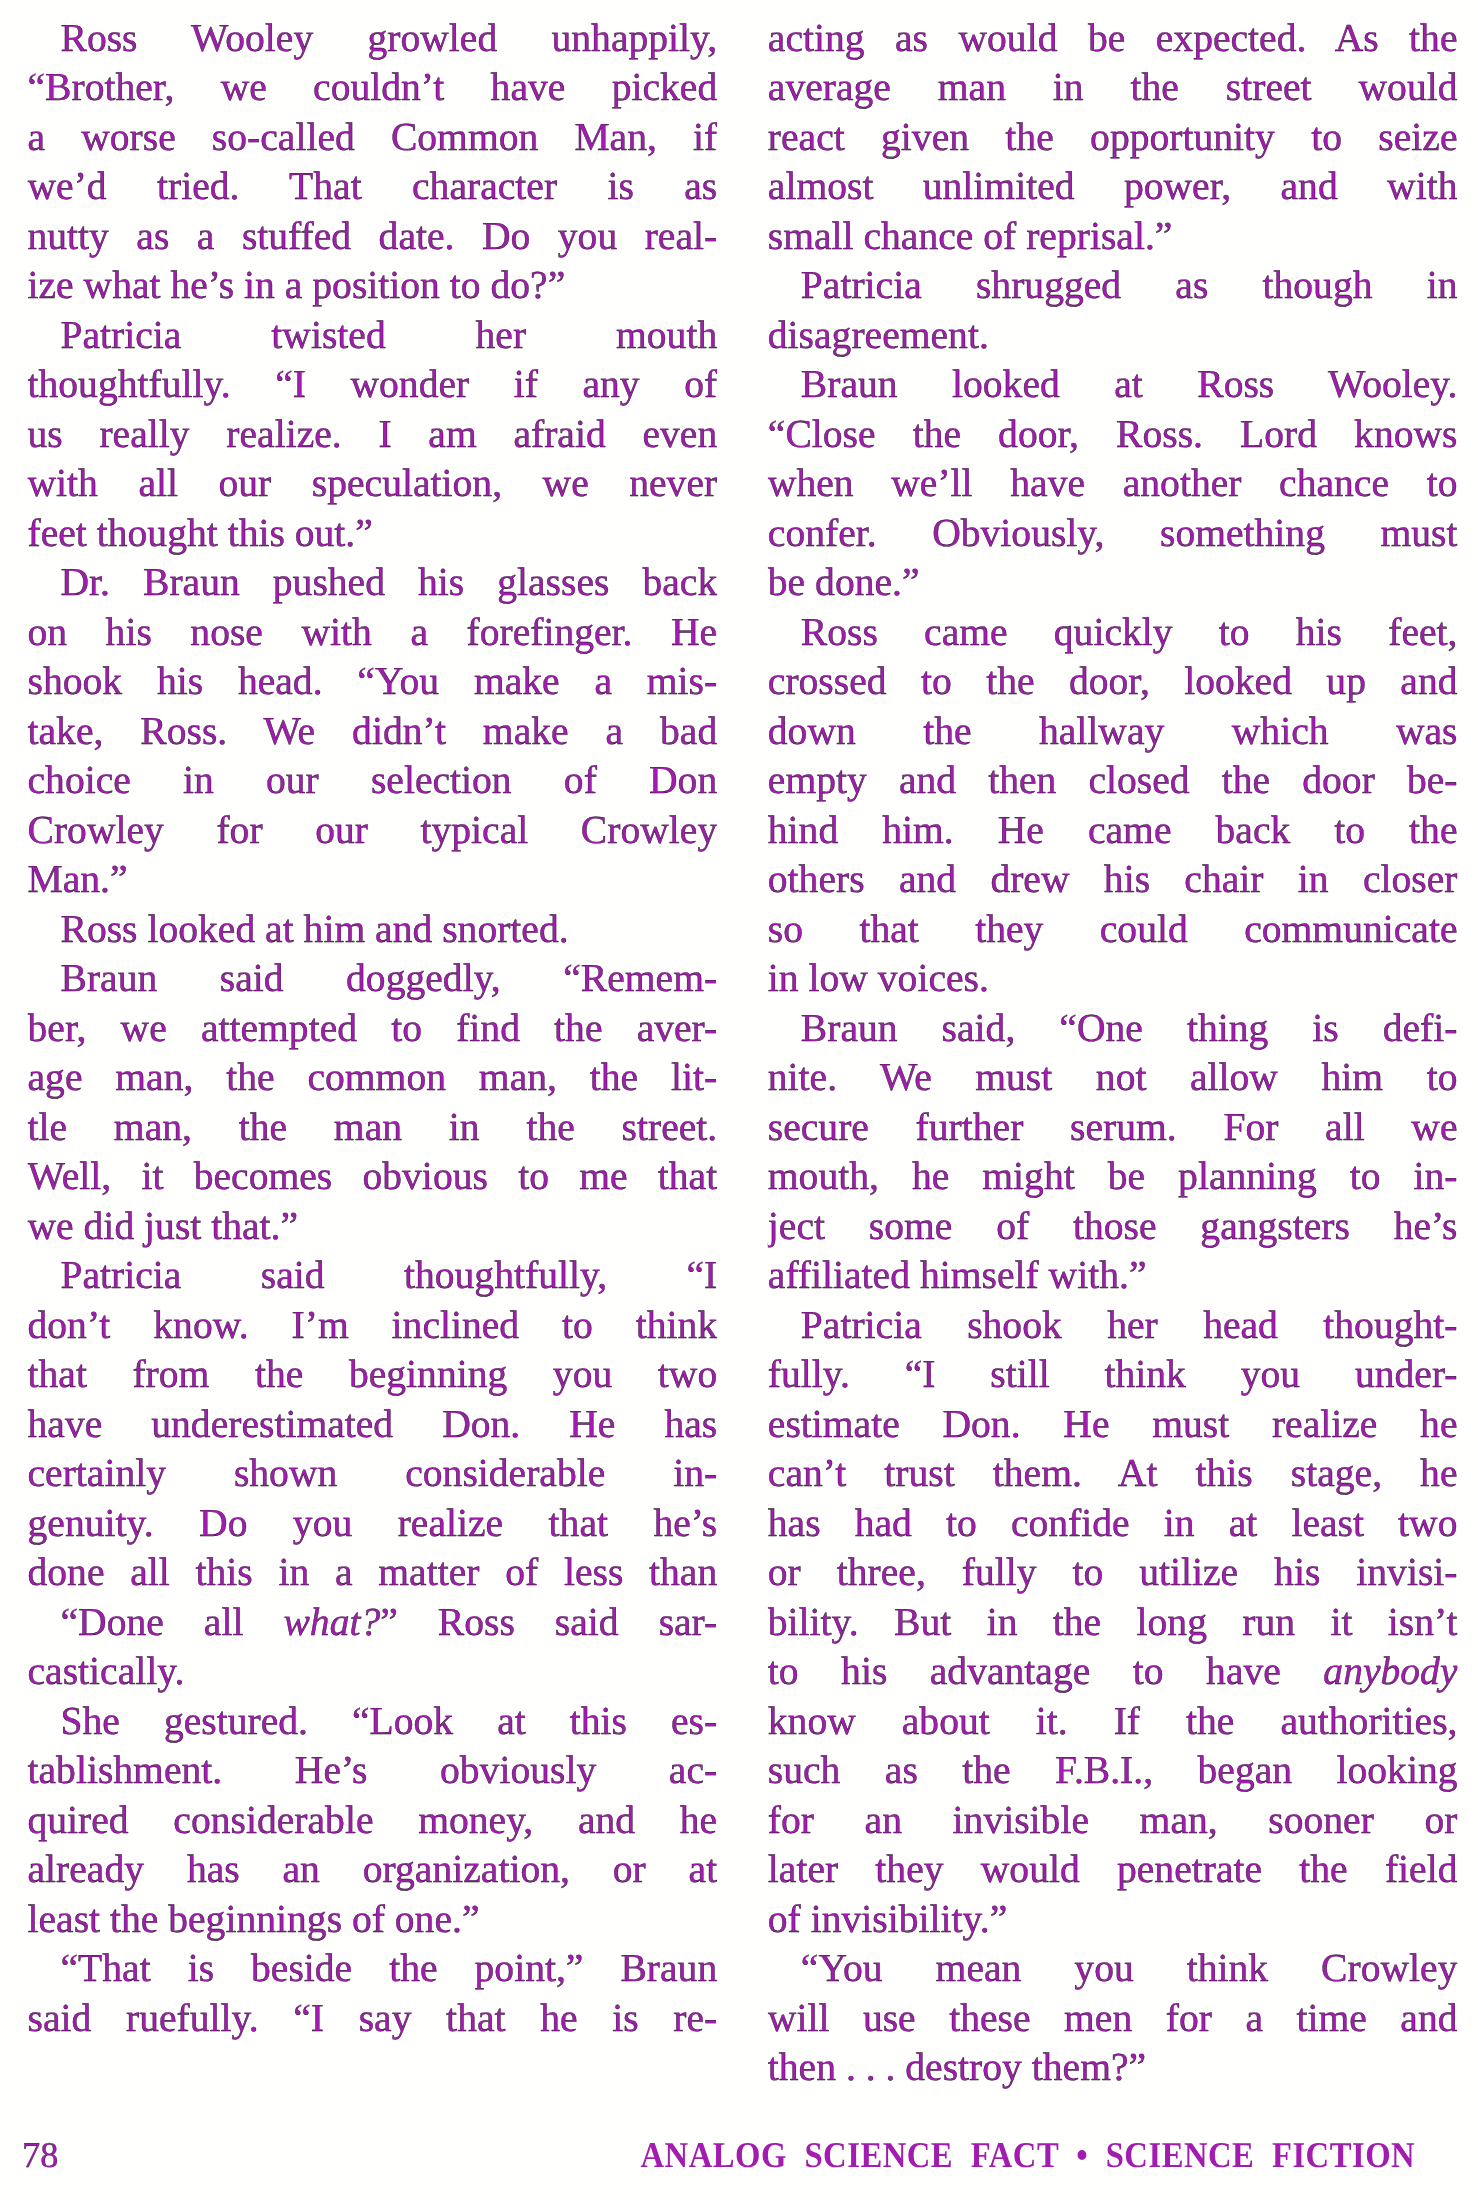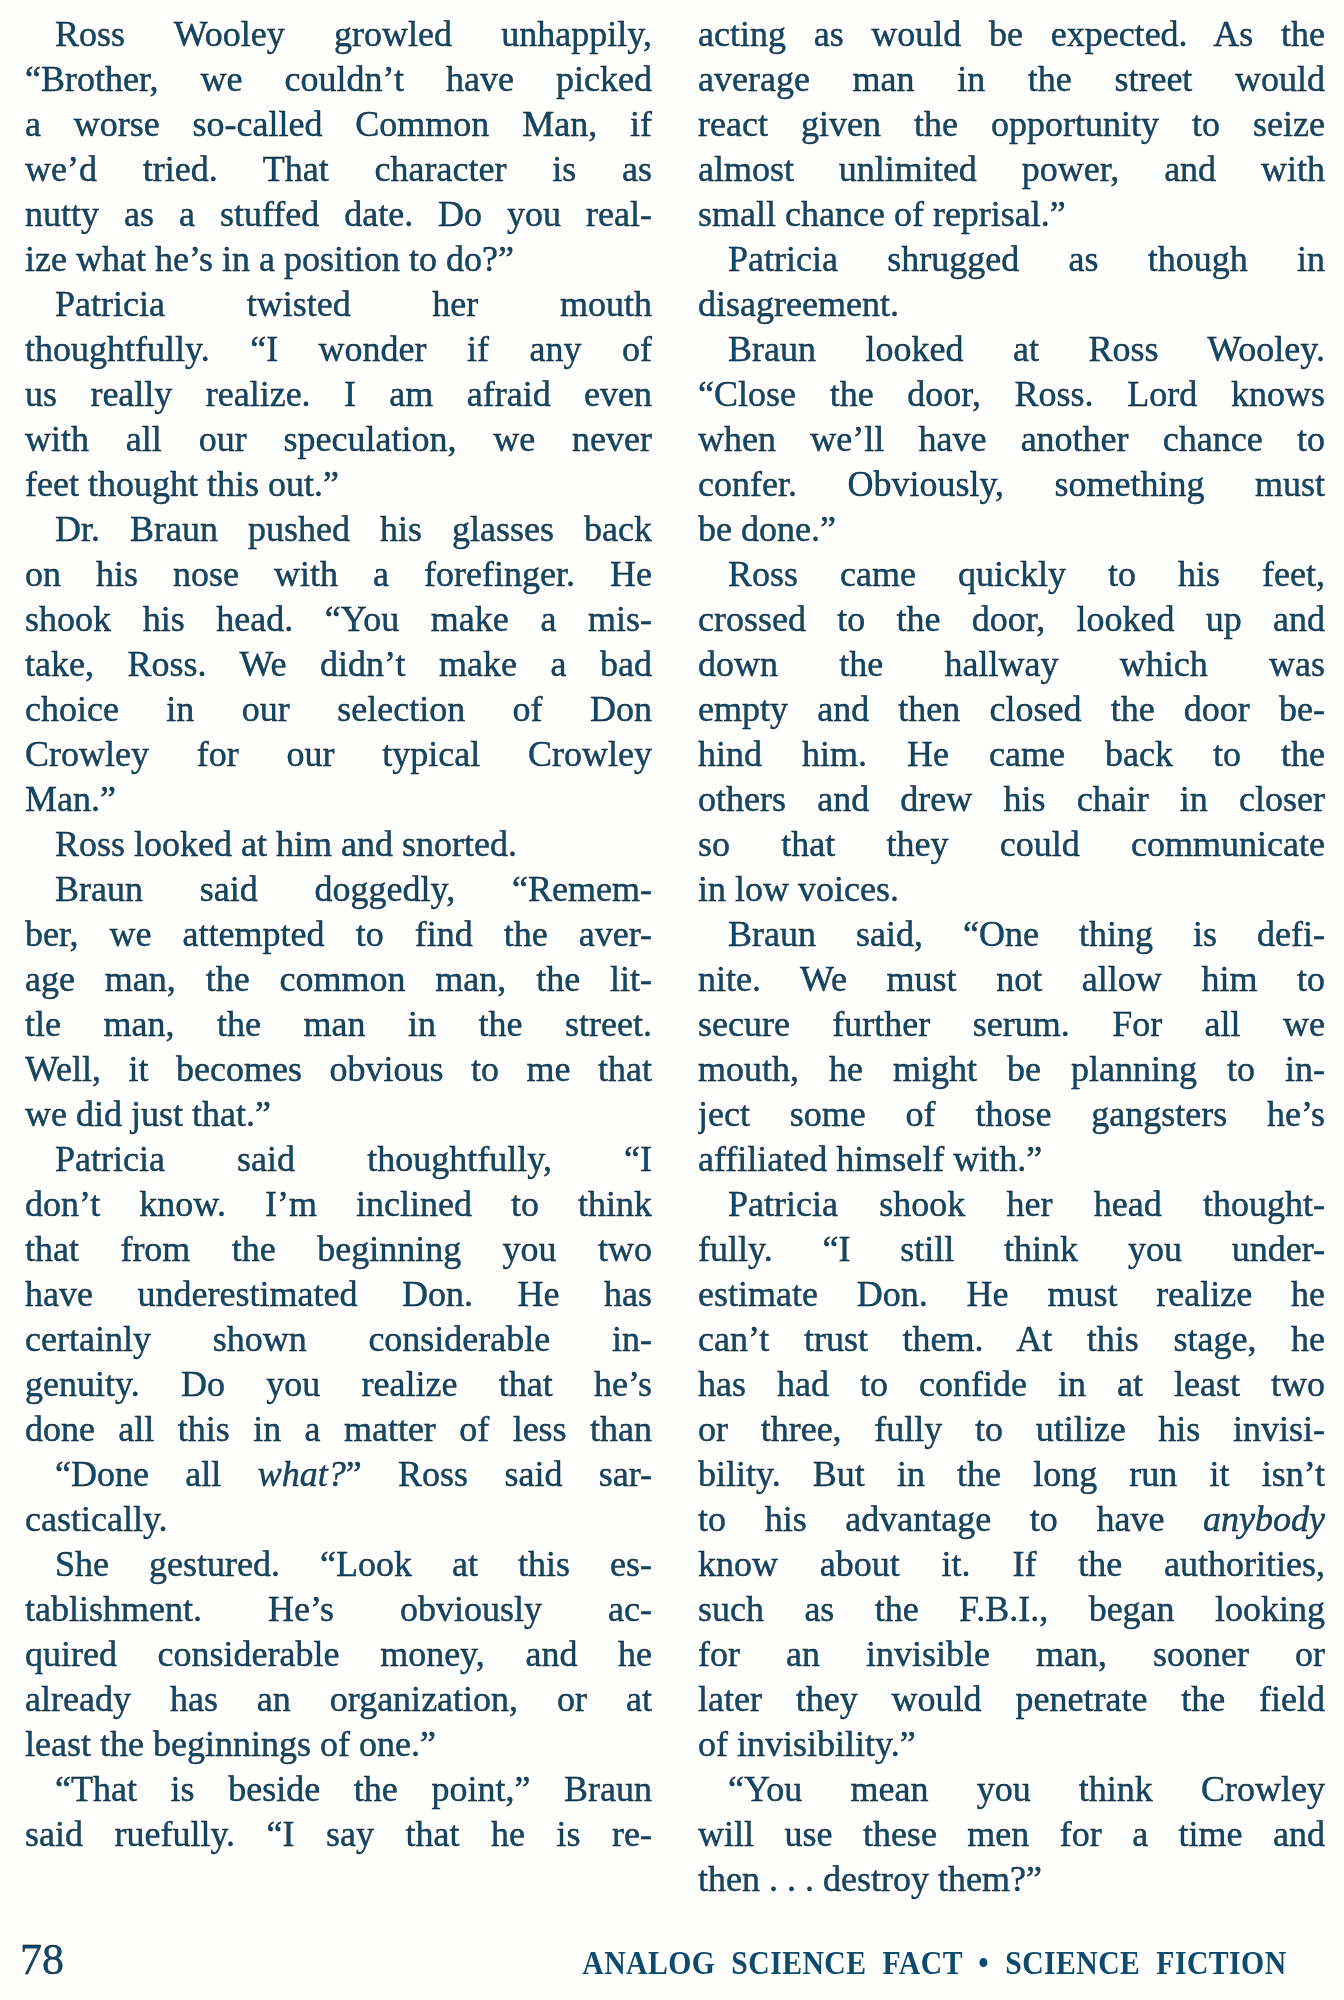--- a/index.html
+++ b/index.html
@@ -5,21 +5,21 @@
   html, body {
     margin: 0;
     padding: 0;
     background: #ffffff;
   }
   .page {
     position: relative;
     width: 1344px;
     height: 2000px;
     background: #fffffe;
-    color: #0c4a6e;
+    color: #a21caf;
     font-family: "Liberation Serif", serif;
     overflow: hidden;
   }
   .columns {
     position: absolute;
     top: 12px;
     left: 25px;
     display: flex;
     gap: 46px;
   }
@@ -50,21 +50,21 @@
   .footer {
     position: absolute;
     left: 20px;
     right: 57px;
     top: 1936px;
     display: flex;
     justify-content: space-between;
     align-items: baseline;
   }
   .page-number {
-    font-size: 44px;
+    font-size: 33px;
     line-height: 48px;
     -webkit-text-stroke: 0.3px #0c0c0c;
   }
   .magazine-title {
     display: inline-block;
     font-size: 33px;
     line-height: 44px;
     font-weight: 700;
     letter-spacing: 0.5px;
     word-spacing: 9px;

